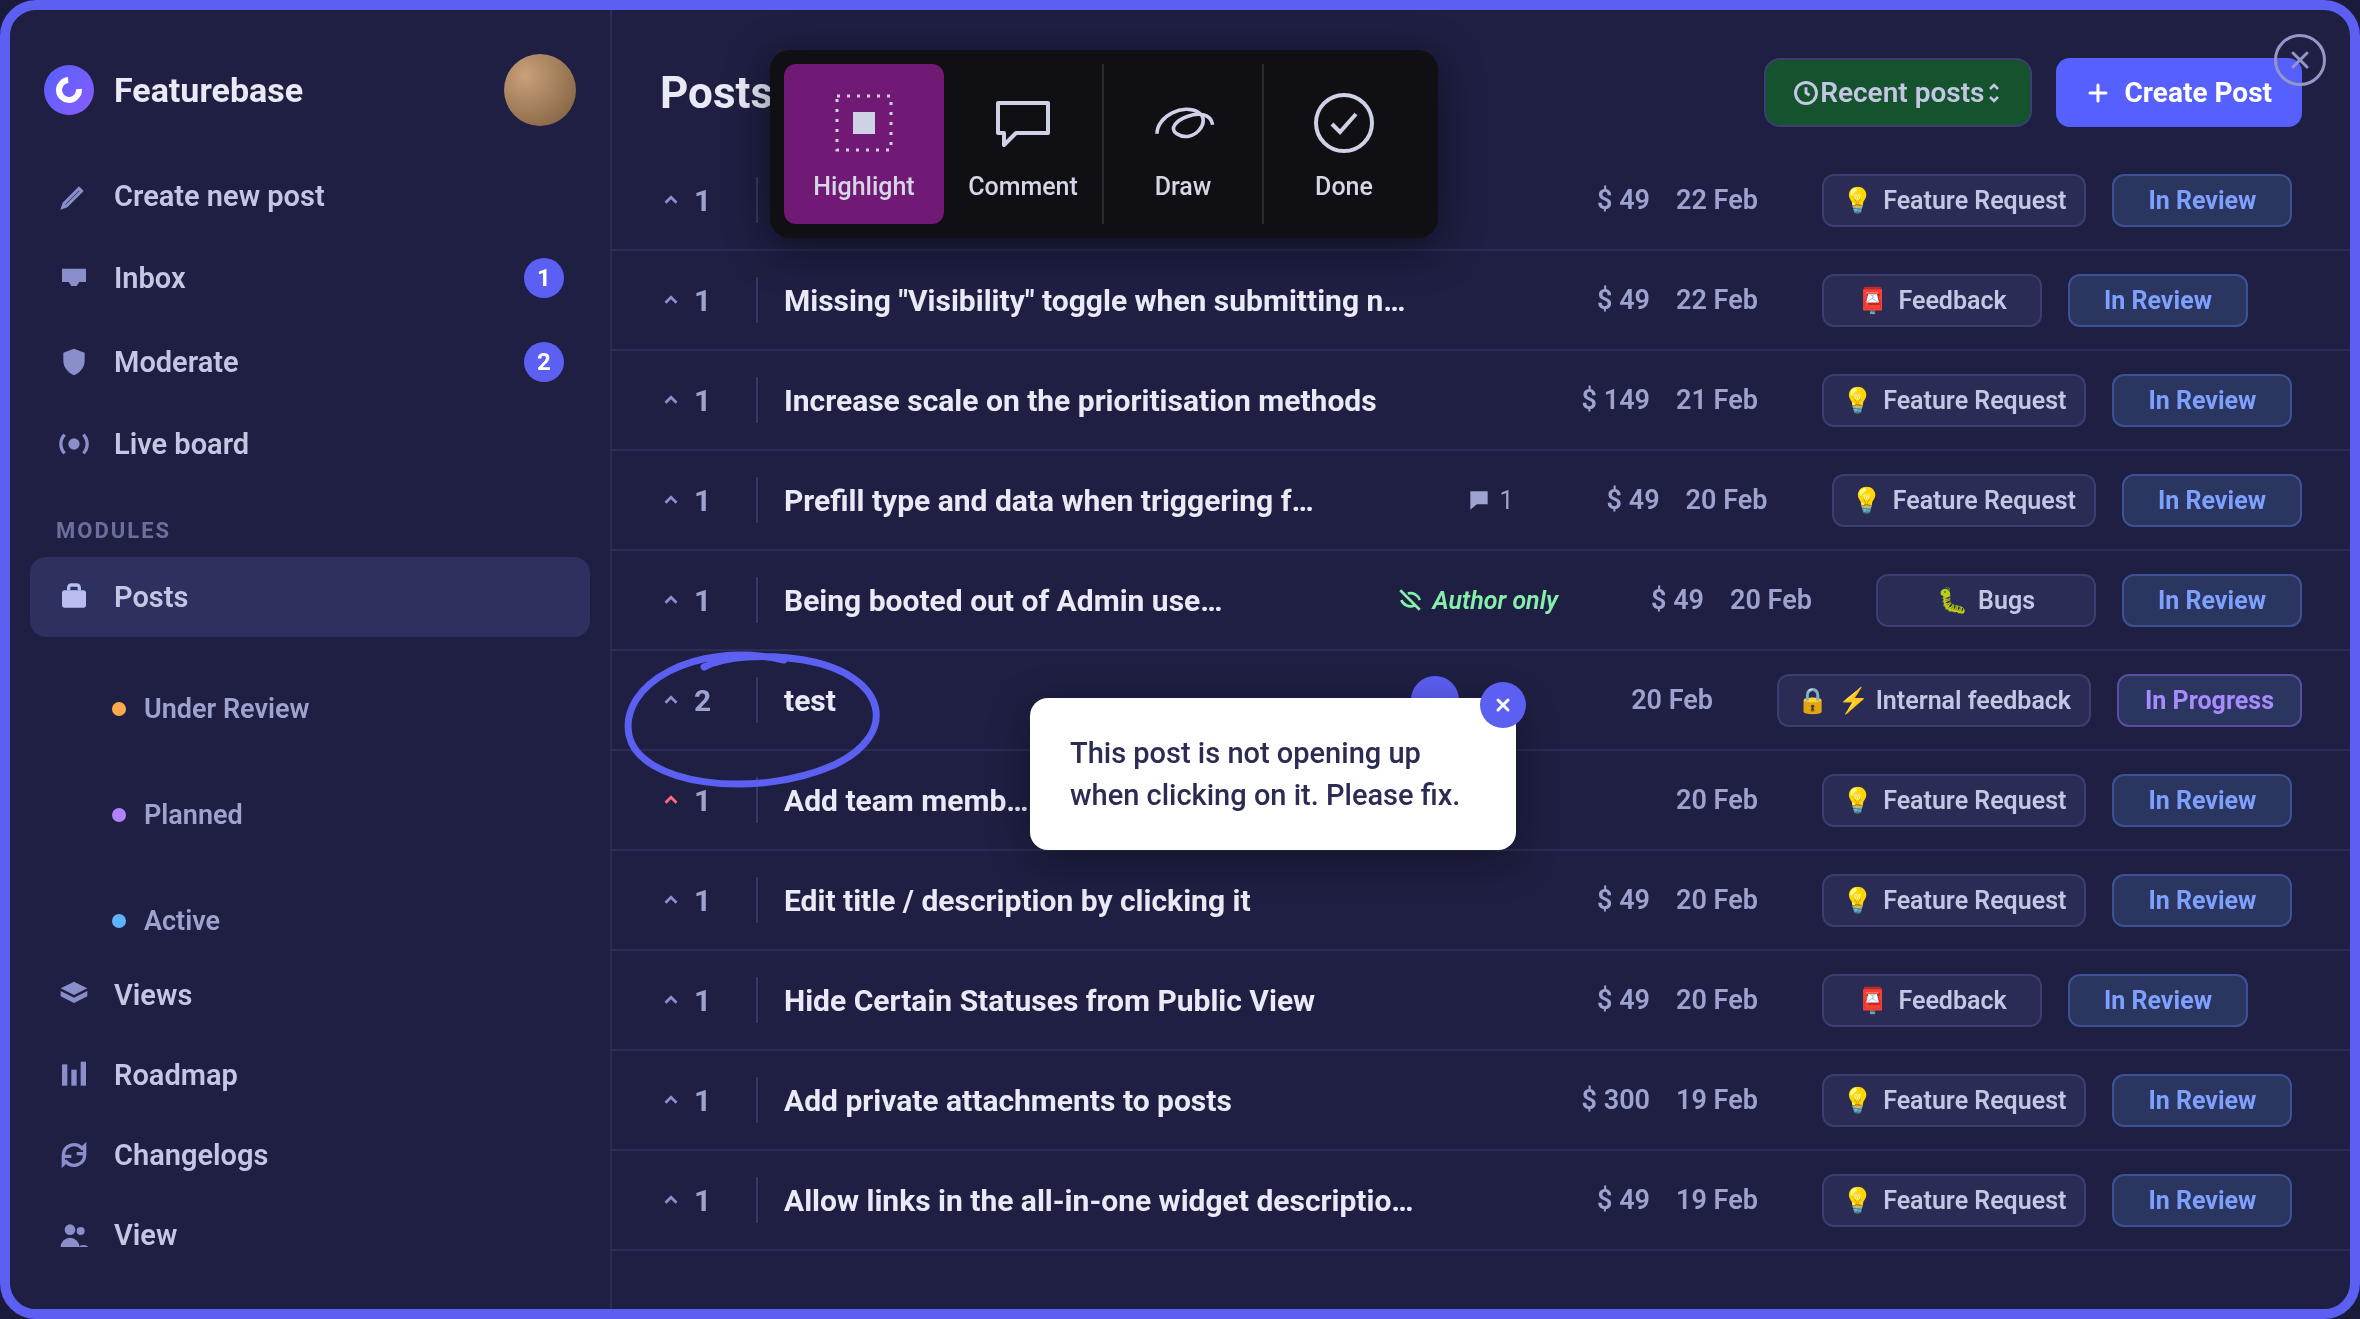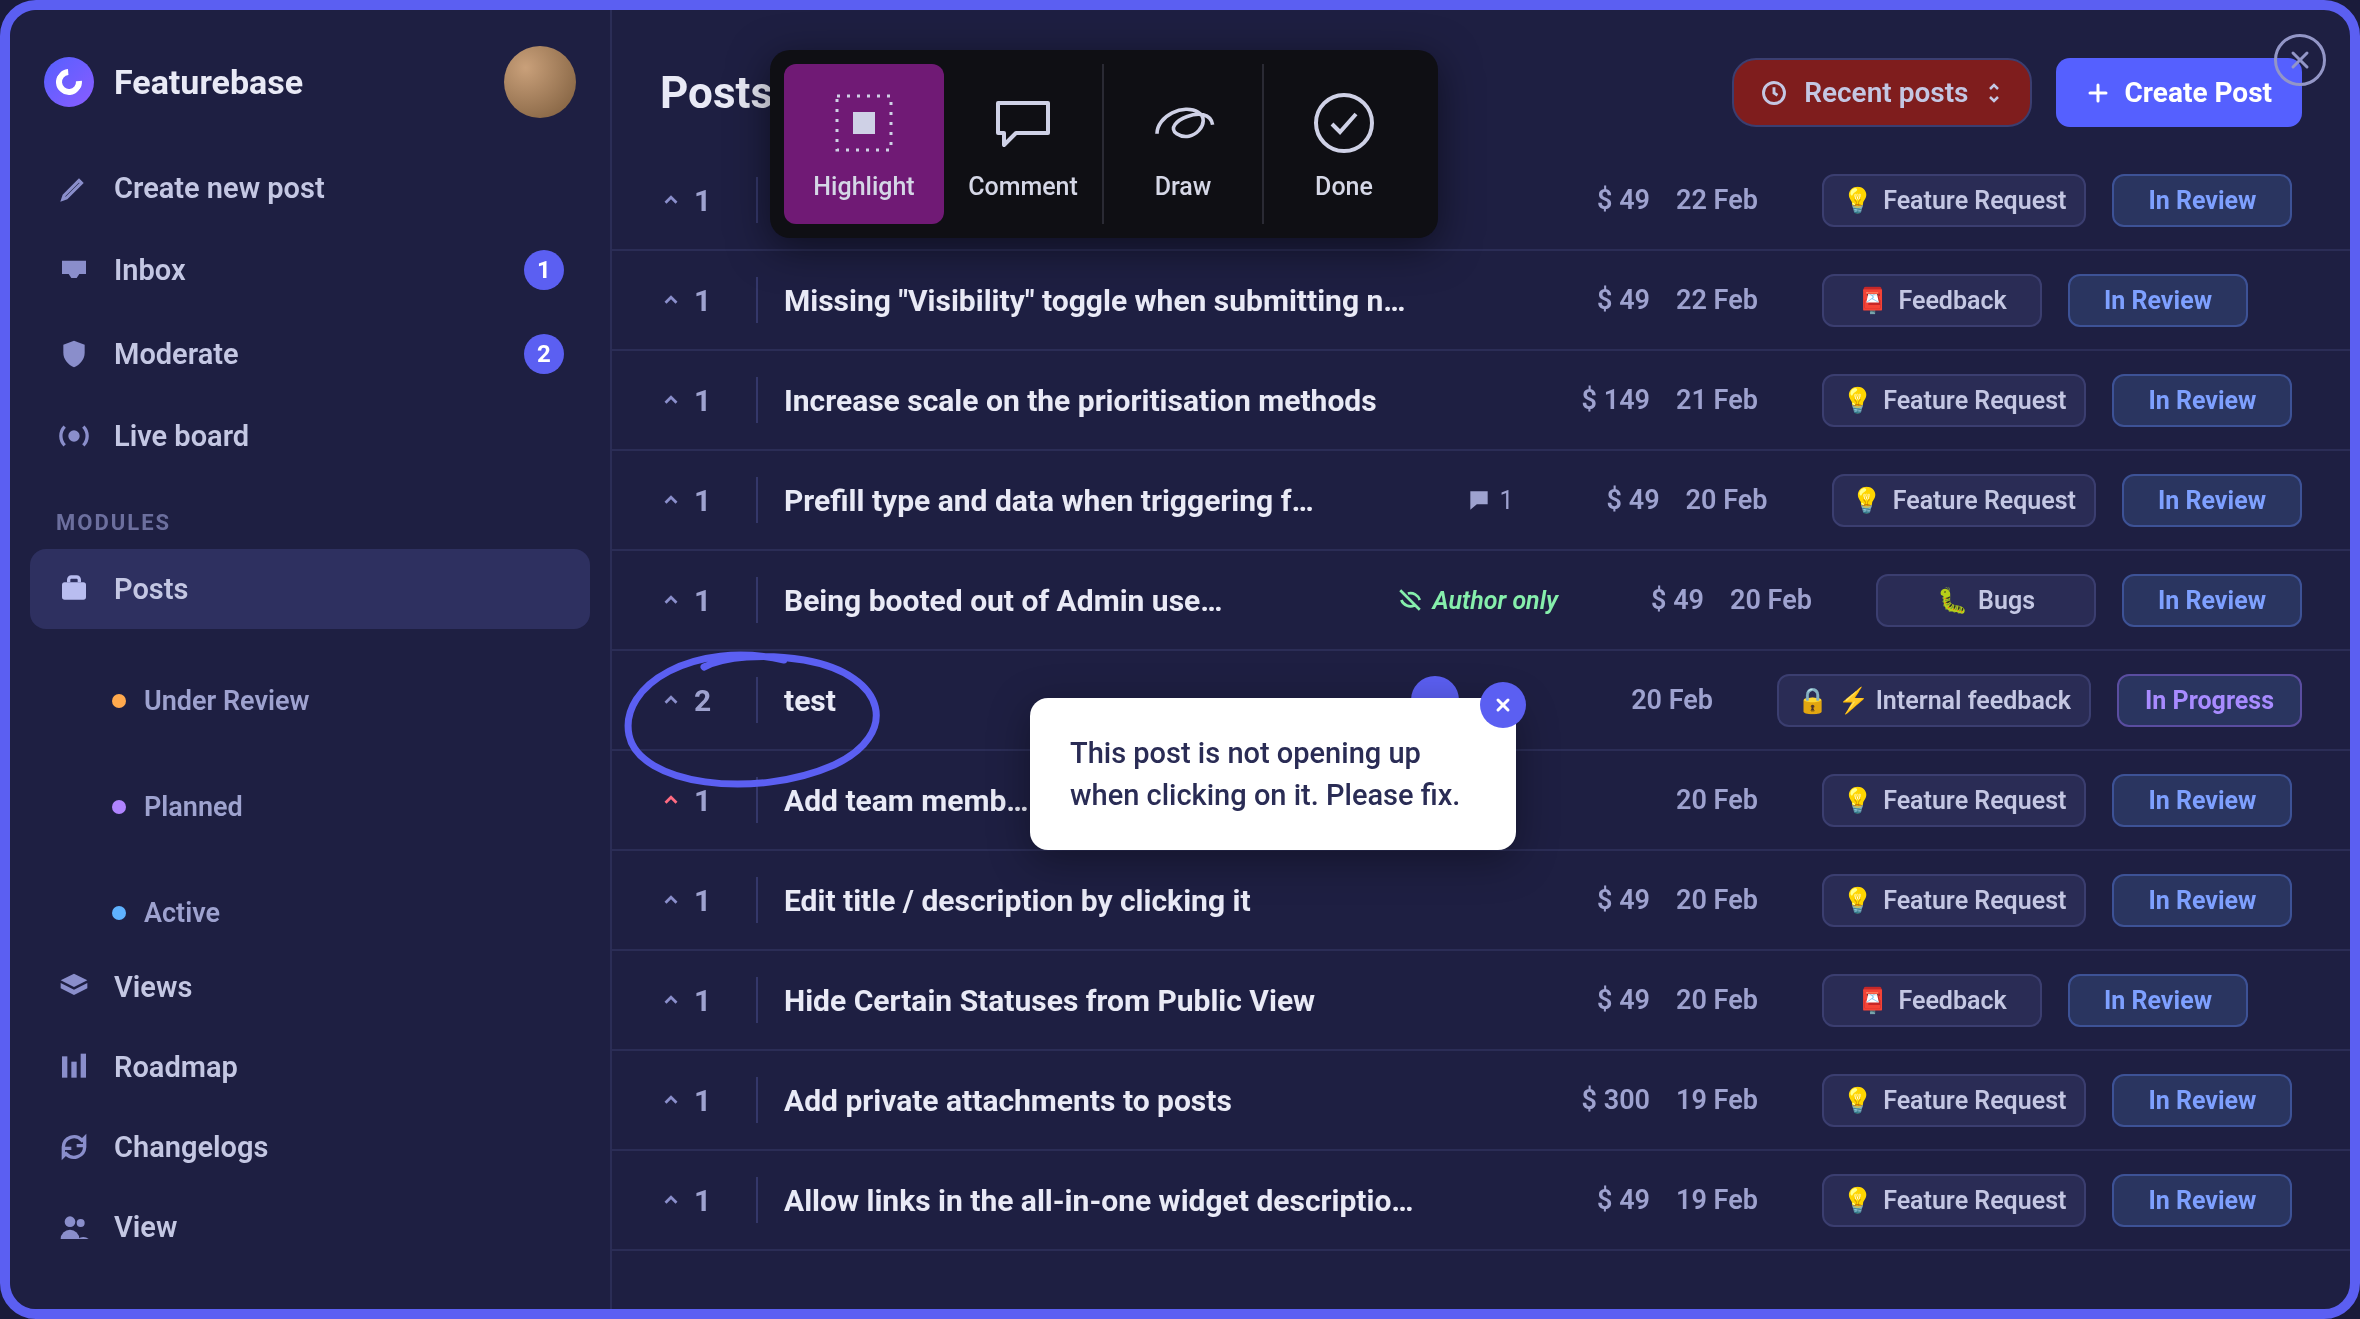--- a/index.html
+++ b/index.html
@@ -38,21 +38,21 @@
 .app {
   display: flex;
   position: absolute;
   inset: 0;
   border-radius: 28px;
   overflow: hidden;
 }
 .sidebar {
   width: 602px;
   background: #1e1f42;
-  padding: 26px 20px 30px 20px;
+  padding: 34px 20px 30px 20px;
   display: flex;
   flex-direction: column;
   border-right: 2px solid #2b2d56;
 }
 .brand {
   display: flex;
   align-items: center;
   gap: 20px;
   padding: 10px 14px 30px 14px;
 }
@@ -158,24 +158,23 @@
 }
 .page-title {
   font-size: 44px;
   font-weight: 700;
   color: #e9eaf6;
 }
 .spacer { flex: 1; }
 .dropdown {
   display: flex;
   align-items: center;
-  gap: 16px;
-  background: #7f1d1d;
+  background: #14532d;
   border: 2px solid #3b3e70;
-  border-radius: 24px;
+  border-radius: 16px;
   padding: 16px 26px;
   font-size: 28px;
   font-weight: 600;
   color: #c4c7e3;
   cursor: pointer;
 }
 .btn-primary {
   display: flex;
   align-items: center;
   gap: 14px;

